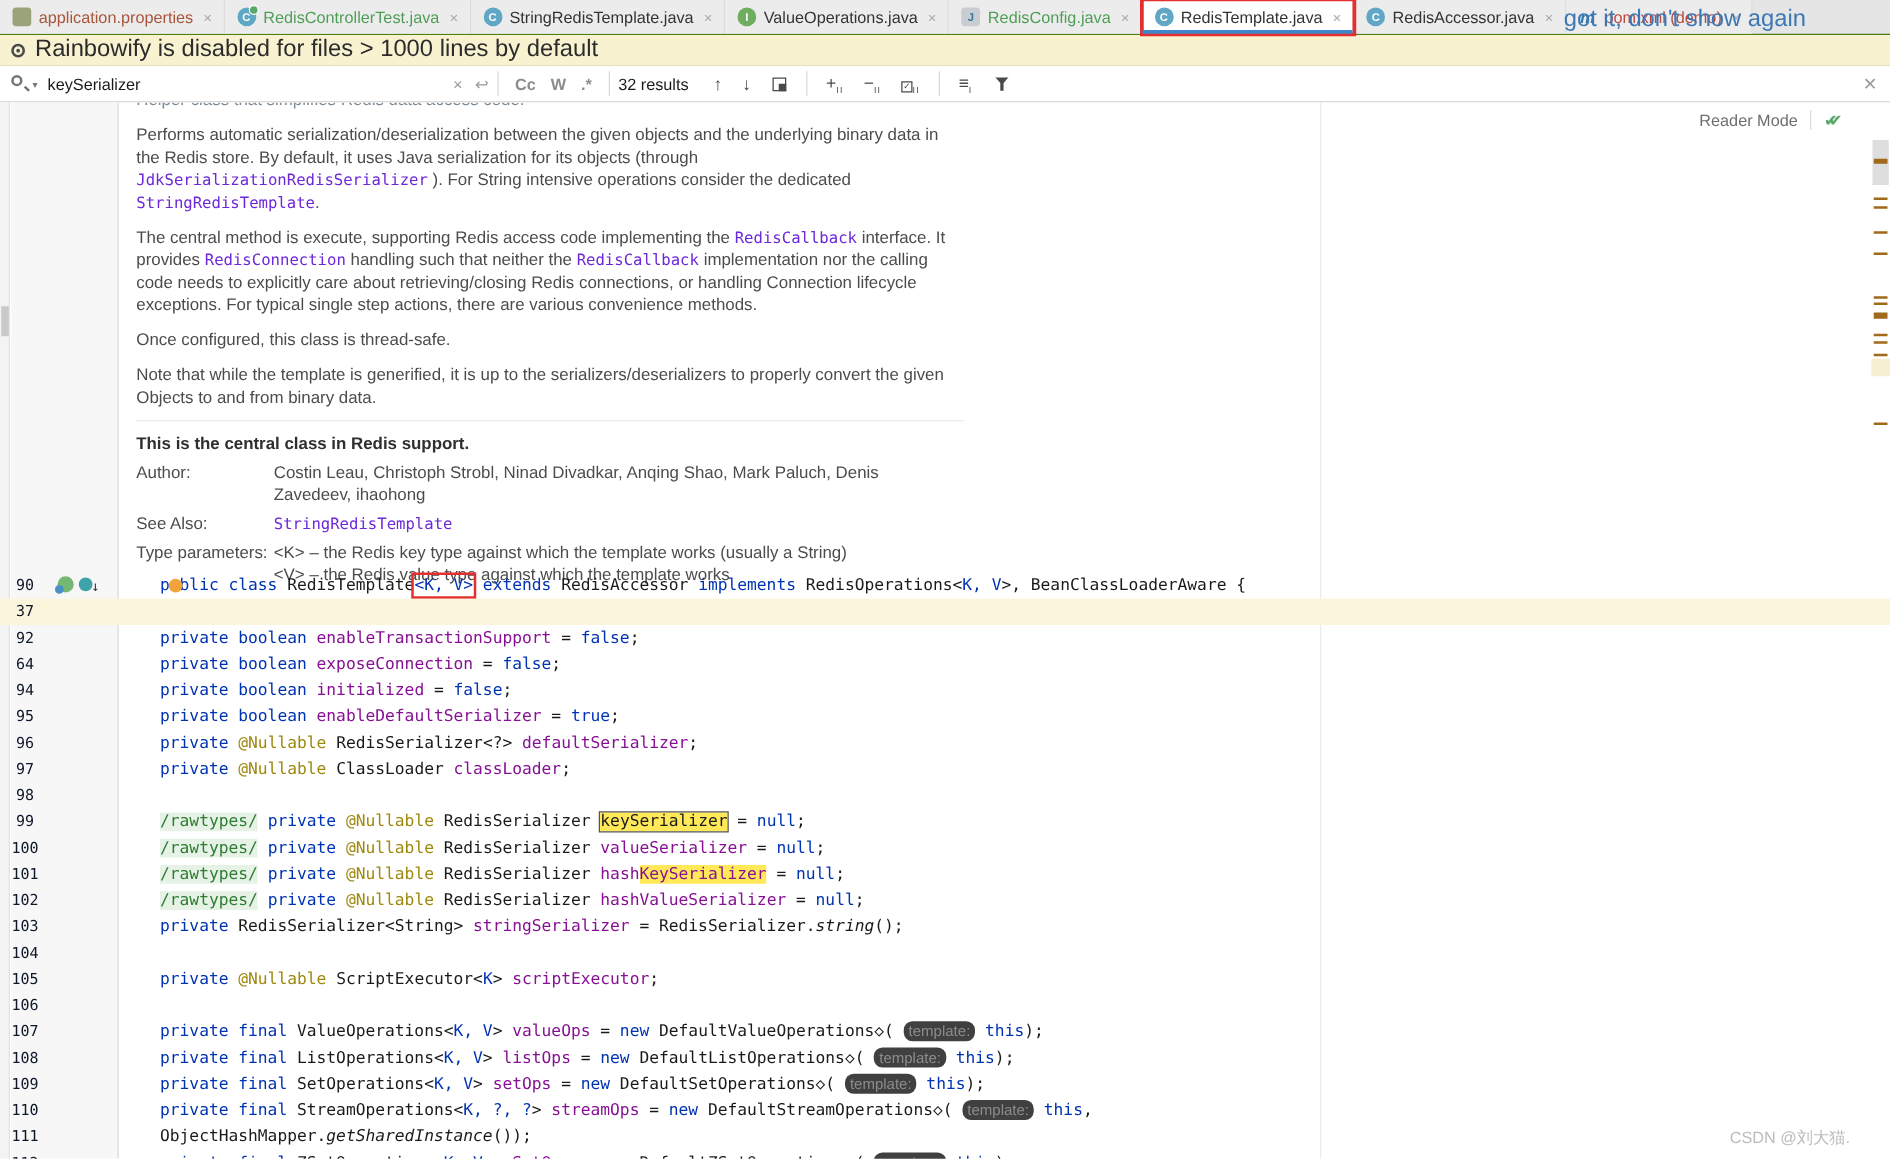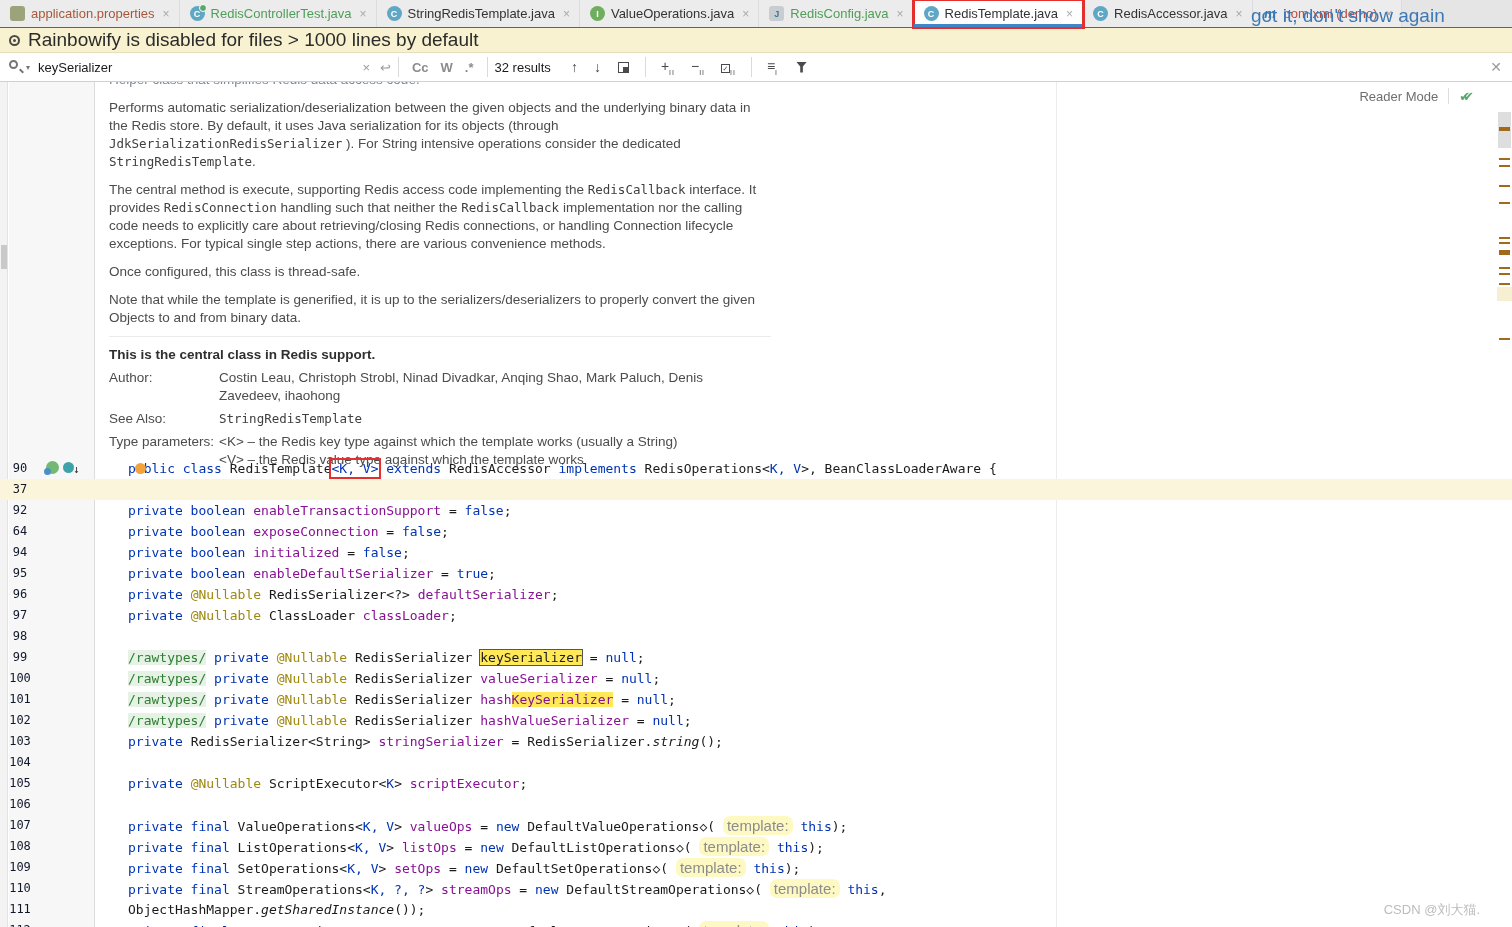--- a/index.html
+++ b/index.html
@@ -86,43 +86,43 @@
   #scroll-thumb { position:absolute; right:1px; top:30px; width:13px; height:36px; background:#dedede; }
   .mark { position:absolute; right:2px; width:11px; background:#a06a1a; }
   .mark.band { background:#f6efd2; right:0; width:15px; }
 
   
   #docblock { position:absolute; left:96px; top:0; width:690px; color:#4c4c4c;
               font-size:13.5px; line-height:18px; }
   #doc-clip { height:7px; overflow:hidden; margin-left:13px; color:#7a8894; }
   #doc-clip > div { margin-top:-11px; }
   .doc-p { margin:10px 0 0 13px; width:662px; }
-  .doc-mono { font-family:"DejaVu Sans Mono", monospace; font-size:12.5px; color:#404040; }
+  .doc-mono { font-family:"DejaVu Sans Mono", monospace; font-size:12.5px; color:#6d28d9; }
   .doc-bold { font-weight:bold; color:#2f2f2f; border-top:1px solid #ebebeb; padding-top:9px; margin-top:9px; }
   .def-row { display:flex; margin:5px 0 0 13px; }
   .def-label { width:110px; flex:0 0 auto; color:#4c4c4c; }
   .def-value { width:505px; }
 
   
   #codeblock { position:absolute; left:0; top:376px; width:1512px;
                font-family:"DejaVu Sans Mono", monospace; font-size:13px; }
   .code-row { position:relative; height:21px; line-height:21px; white-space:pre; }
   .code-row.hl-line { background:#fbf5dc; }
   .code-row .ln { position:absolute; left:0; width:40px; text-align:center; color:#0f172a;
                   font-size:12px; }
   .code-row .cnt { position:absolute; left:96px;padding-left:32px; }
   .ind1 { padding-left:31px; } .ind2 { padding-left:97px; }
   .tk-kw { color:#0033b3; } .tk-pl { color:#1a1a1a; } .tk-fld { color:#871094; }
   .tk-ann { color:#9e880d; } .tk-it { color:#1a1a1a; font-style:italic; }
   .tk-fold { color:#2e7d32; background:#e6f2e6; }
   .tk-hlsel { color:#1a1a1a; background:#ffe959; outline:1px solid #555; }
   .tk-hlf { color:#871094; background:#ffe959; }
   .tk-redbox { color:#0033b3; outline:2px solid #e3302e; outline-offset:1px; }
-  .tk-hint { font-family:"Liberation Sans", sans-serif; font-size:15px; color:#8c8c8c;
-             background:#fef9c3; border-radius:7px; padding:1px 4px; }
+  .tk-hint { font-family:"Liberation Sans", sans-serif; font-size:12px; color:#8c8c8c;
+             background:#404040; border-radius:7px; padding:1px 4px; }
   .tk-caret { position:relative; color:transparent; }
   .tk-caret::before { content:""; position:absolute; left:-1px; top:2px; width:11px; height:11px;
              background:#f2a33c; border-radius:50%; }
   #ln90-icons { position:absolute; left:46px; top:3px; display:flex; gap:4px; align-items:center; }
   .gic1 { width:13px; height:13px; border-radius:50%; background:#74b874; position:relative; }
   .gic1::after { content:""; position:absolute; left:-2px; bottom:-1px; width:7px; height:7px;
              border-radius:50%; background:#4a90c2; }
   .gic2 { width:11px; height:11px; border-radius:50%; background:#3da3a8; position:relative; }
   .gic2::after { content:"↓"; position:absolute; left:10px; top:-3px; color:#333; font-size:11px; }
 

